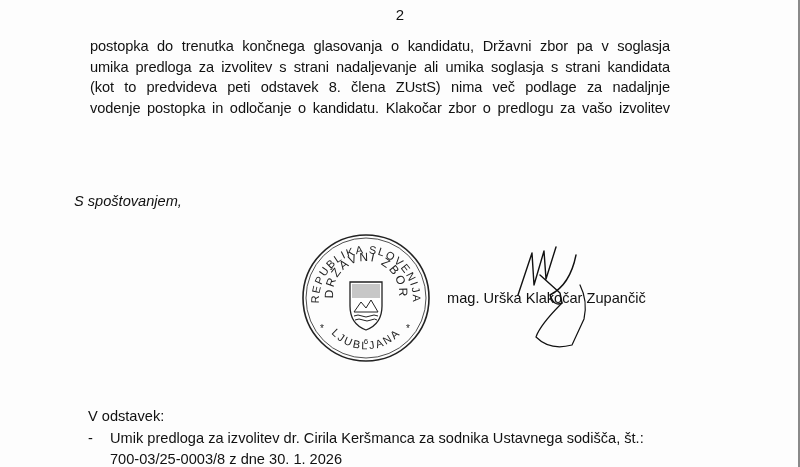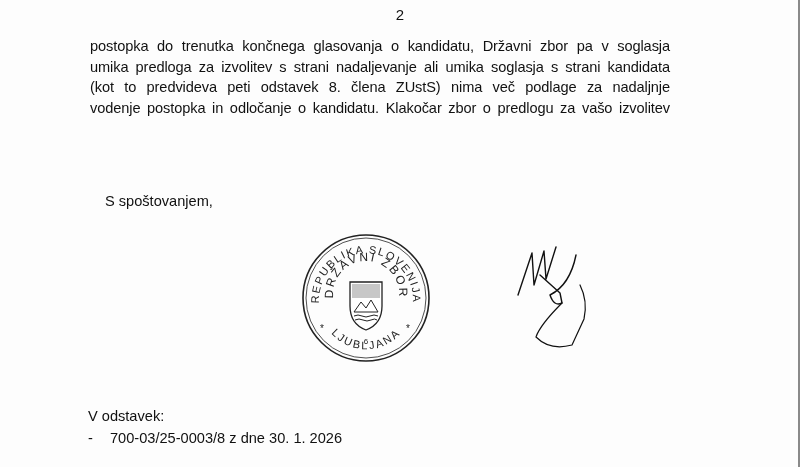--- a/index.html
+++ b/index.html
@@ -48,23 +48,24 @@
       display: block;
       text-align: justify;
       text-align-last: justify;
       white-space: nowrap;
     }
     .body-text .line.last {
       text-align-last: left;
     }
     .greeting {
       position: absolute;
-      left: 105px;
+      left: 74px;
       top: 193px;
       font-size: 14.6px;
+      font-style: italic;
     }
     .stamp {
       position: absolute;
       left: 300px;
       top: 232px;
       width: 132px;
       height: 132px;
     }
     .signer {
       position: absolute;
@@ -146,27 +147,29 @@
       <g>
         <path d="M50,50 L82,50 L82,74 Q82,92 66,98 Q50,92 50,74 Z" fill="#fff" stroke="#222" stroke-width="1.3"></path>
         <path d="M52,52 L80,52 L80,66 L52,66 Z" fill="#999" opacity="0.55"></path>
         <path d="M54,80 L61,70 L66,76 L71,68 L78,80 Z" fill="#fff" stroke="#222" stroke-width="1"></path>
         <path d="M54,84 Q58,82 62,84 T70,84 T78,84" fill="none" stroke="#222" stroke-width="1"></path>
         <path d="M55,88 Q59,86 63,88 T71,88 T77,88" fill="none" stroke="#222" stroke-width="1"></path>
       </g>
     </svg>
   </div>
 
+  <div class="signer">mag. Urška Klakočar Zupančič</div>
 
   <svg class="signature" viewBox="0 0 130 110">
     <path d="M8,50 L22,8 L24,40 L34,6 L36,34 L46,2 M30,30 L50,48 L52,58 Q44,62 40,50 Q60,40 66,10" fill="none" stroke="#111" stroke-width="1.4" stroke-linecap="round" stroke-linejoin="round"></path>
     <path d="M52,58 Q30,80 26,92 Q40,106 62,100 L74,74 Q78,56 70,40" fill="none" stroke="#111" stroke-width="1.2" stroke-linecap="round"></path>
   </svg>
 
   <div class="attachments-label">V odstavek:</div>
 
   <div class="attachment-item">
     <span class="dash">-</span>
     <div class="content">
+      <div>Umik predloga za izvolitev dr. Cirila Keršmanca za sodnika Ustavnega sodišča, št.:</div>
       <div>700-03/25-0003/8 z dne 30. 1. 2026</div>
     </div>
   </div>
 </div>
 
 </body></html>

